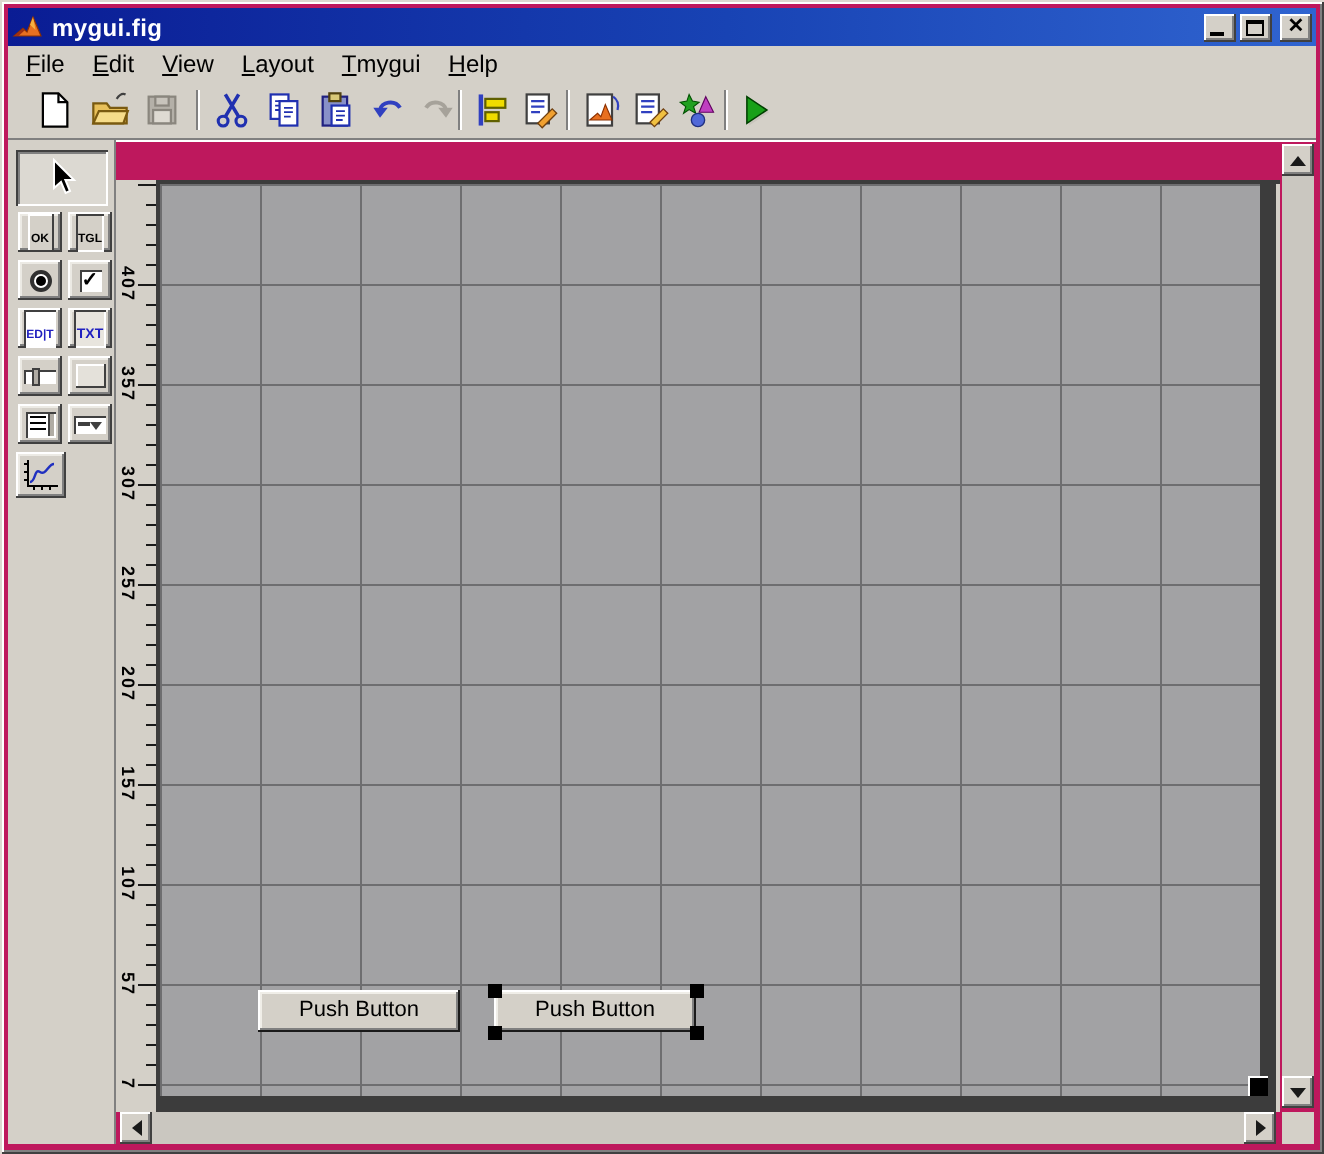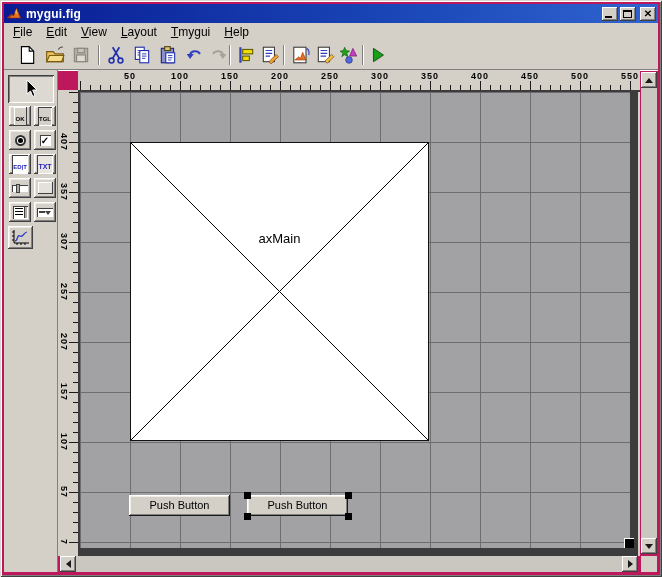--- a/index.html
+++ b/index.html
@@ -312,35 +312,20 @@
 
     <button class="pbtn" style="left:4px;top:156px;width:25px;height:23px">
       <svg width="19" height="17" viewBox="0 0 19 17">
         <path d="M3 1 V14 H18" stroke="#000" fill="none"></path>
         <path d="M1 3 H3 M1 7 H3 M1 11 H3 M6 14 V16 M10 14 V16 M14 14 V16" stroke="#000"></path>
         <path d="M4 12 C7 12, 6 5, 9 7 S13 3, 16 3" stroke="#2030c0" fill="none" stroke-width="1.2"></path>
       </svg>
     </button>
   </div>
 
-  <div class="ruler-top">
-    <span class="lbl" style="left:52px">50</span>
-    <span class="lbl" style="left:102px">100</span>
-    <span class="lbl" style="left:152px">150</span>
-    <span class="lbl" style="left:202px">200</span>
-    <span class="lbl" style="left:252px">250</span>
-    <span class="lbl" style="left:302px">300</span>
-    <span class="lbl" style="left:352px">350</span>
-    <span class="lbl" style="left:402px">400</span>
-    <span class="lbl" style="left:452px">450</span>
-    <span class="lbl" style="left:502px">500</span>
-    <span class="lbl" style="left:552px">550</span>
-    <div class="hticks-major"></div>
-    <div class="hticks-minor"></div>
-  </div>
 
   <div class="ruler-left">
     <span class="lbl" style="top:52px">407</span>
     <span class="lbl" style="top:102px">357</span>
     <span class="lbl" style="top:152px">307</span>
     <span class="lbl" style="top:202px">257</span>
     <span class="lbl" style="top:252px">207</span>
     <span class="lbl" style="top:302px">157</span>
     <span class="lbl" style="top:352px">107</span>
     <span class="lbl" style="top:402px">57</span>
@@ -348,27 +333,20 @@
     <div class="vticks-major"></div>
     <div class="vticks-minor"></div>
   </div>
 
   <div class="viewport">
     <div class="grid"></div>
     <div class="fig-edge-right"></div>
     <div class="fig-edge-bottom"></div>
     <div class="resize-handle"></div>
 
-    <div class="axes-obj">
-      <svg viewBox="0 0 100 100" preserveAspectRatio="none">
-        <line x1="0" y1="0" x2="100" y2="100" stroke="#000" stroke-width="1" vector-effect="non-scaling-stroke"></line>
-        <line x1="100" y1="0" x2="0" y2="100" stroke="#000" stroke-width="1" vector-effect="non-scaling-stroke"></line>
-      </svg>
-      <div class="axes-label">axMain</div>
-    </div>
 
     <button class="ui-btn" style="left:49px;top:403px">Push Button</button>
     <button class="ui-btn" style="left:167px;top:403px">Push Button</button>
     <span class="sel-handle" style="left:164px;top:400px"></span>
     <span class="sel-handle" style="left:265px;top:400px"></span>
     <span class="sel-handle" style="left:164px;top:421px"></span>
     <span class="sel-handle" style="left:265px;top:421px"></span>
   </div>
 
   <div class="vscroll">

